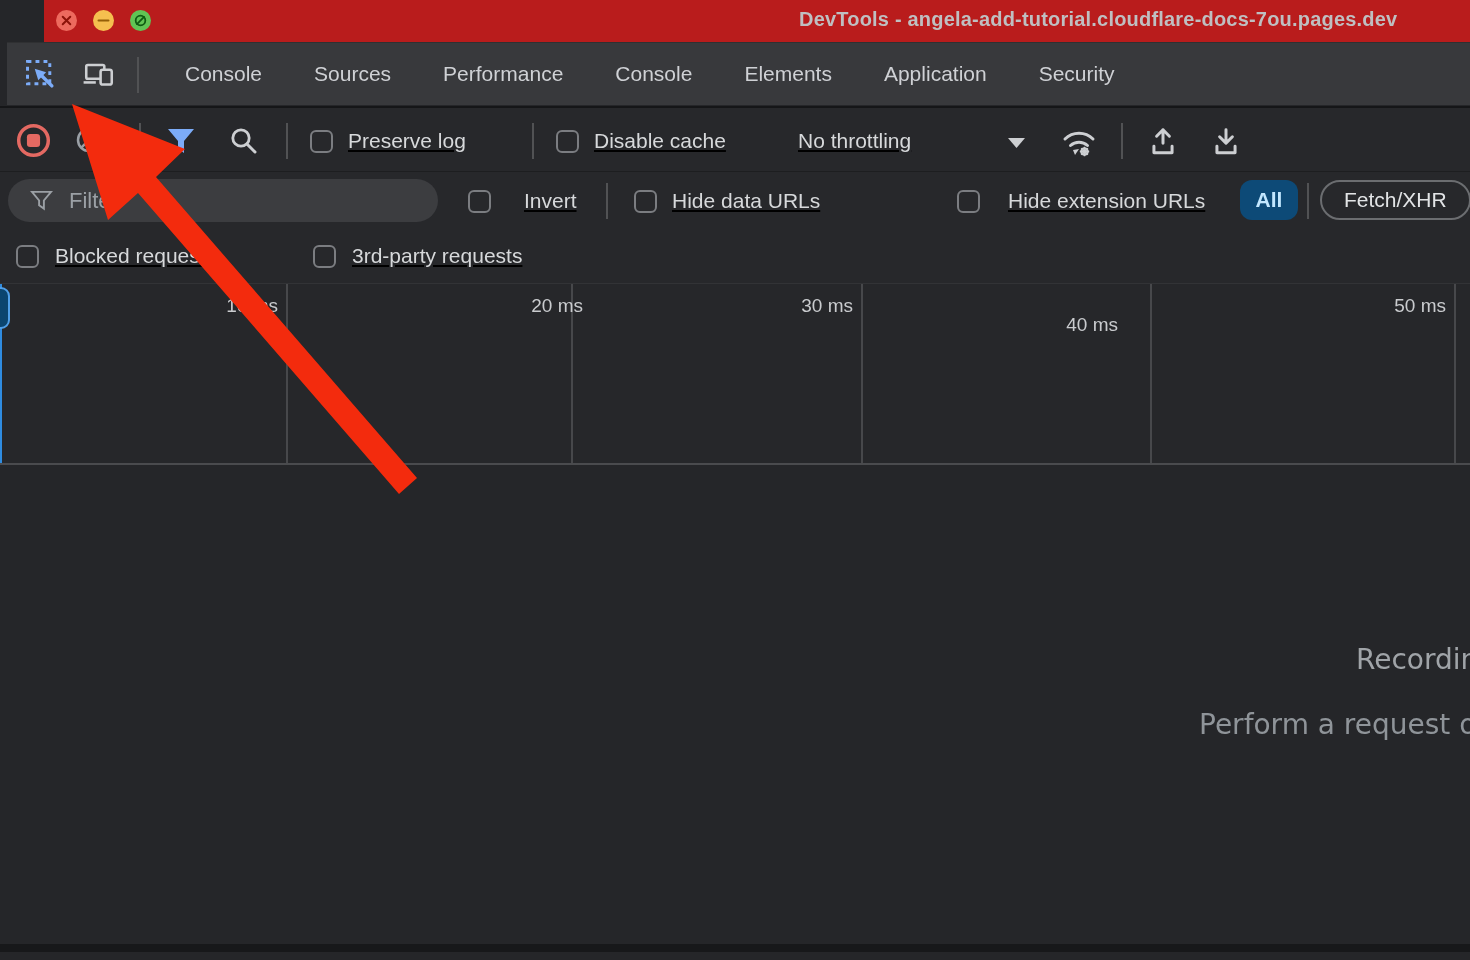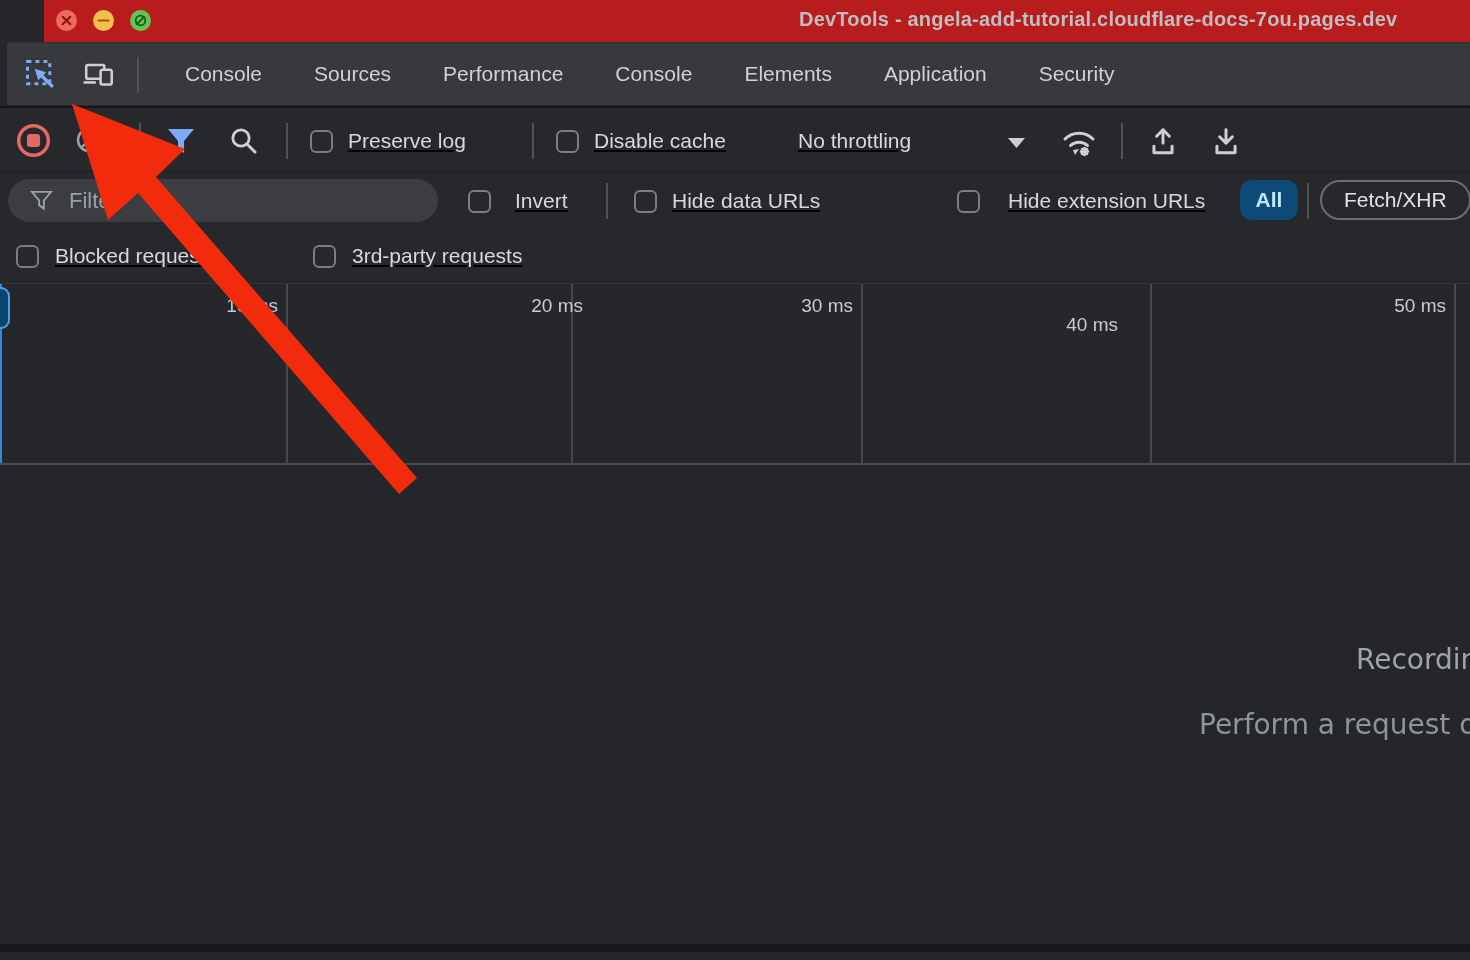--- a/index.html
+++ b/index.html
@@ -188,21 +188,21 @@
     </svg>
   </div>
 
   <div class="filterrow">
     <div class="filter-pill">
       <svg width="23" height="21" viewBox="0 0 24 22">
         <polygon points="2,2 22,2 14.5,11 14.5,19.5 9.5,16 9.5,11" fill="none" stroke="#9ba0a5" stroke-width="2"></polygon>
       </svg>
       <input type="text" value="" placeholder="Filter" style="">
     </div>
-    <div class="abs row-center" style="left:468px; top:17px; gap:24px;">
+    <div class="abs row-center" style="left:468px; top:17px; gap:33px;">
       <span class="cb"></span>
       <span class="cb-label">Invert</span>
     </div>
     <div class="vsep abs" style="left:606px; top:11px;"></div>
     <div class="abs row-center" style="left:634px; top:17px; gap:15px;">
       <span class="cb"></span>
       <span class="cb-label">Hide data URLs</span>
     </div>
     <div class="abs row-center" style="left:913px; top:17px; gap:28px;margin-left:44px;">
       <span class="cb"></span>

